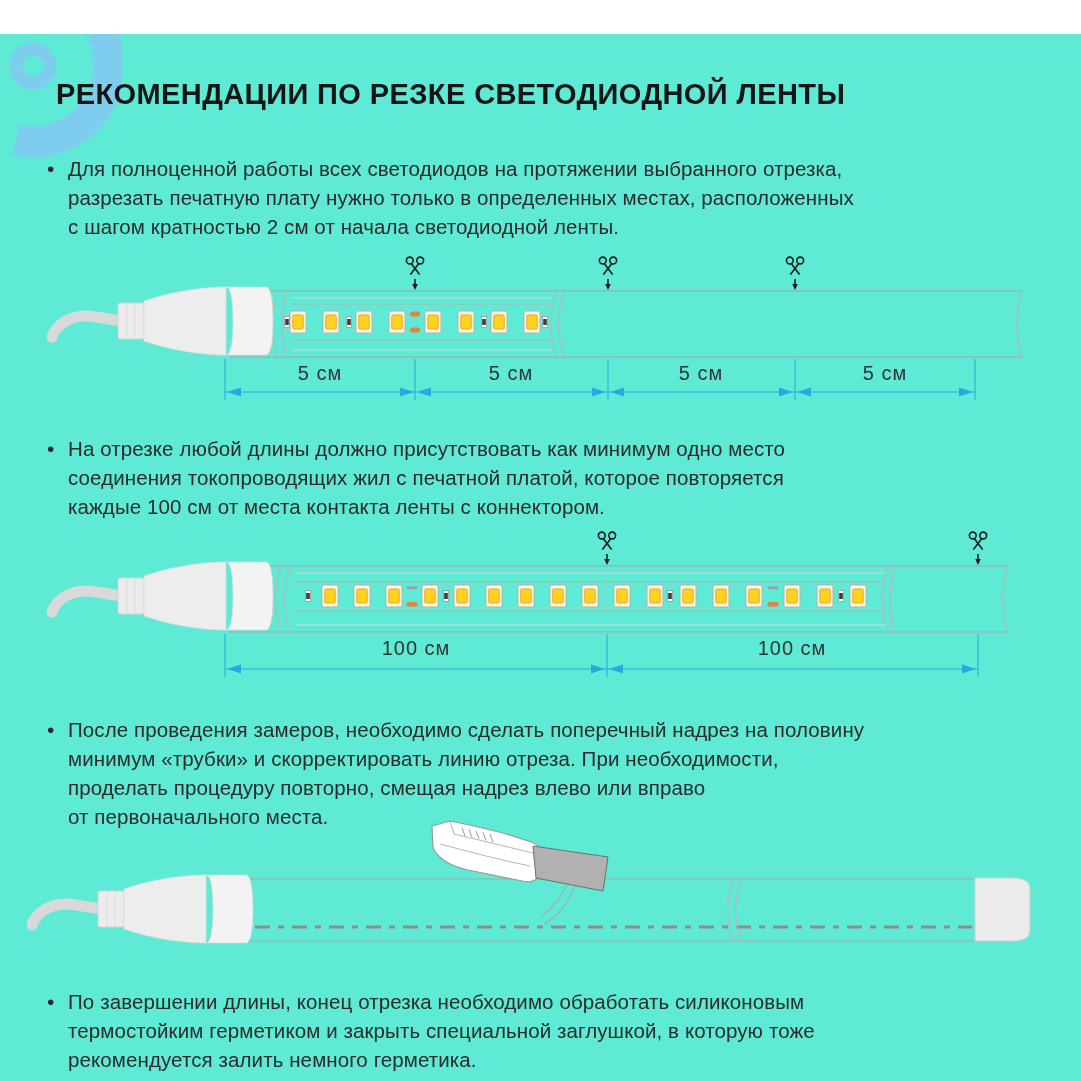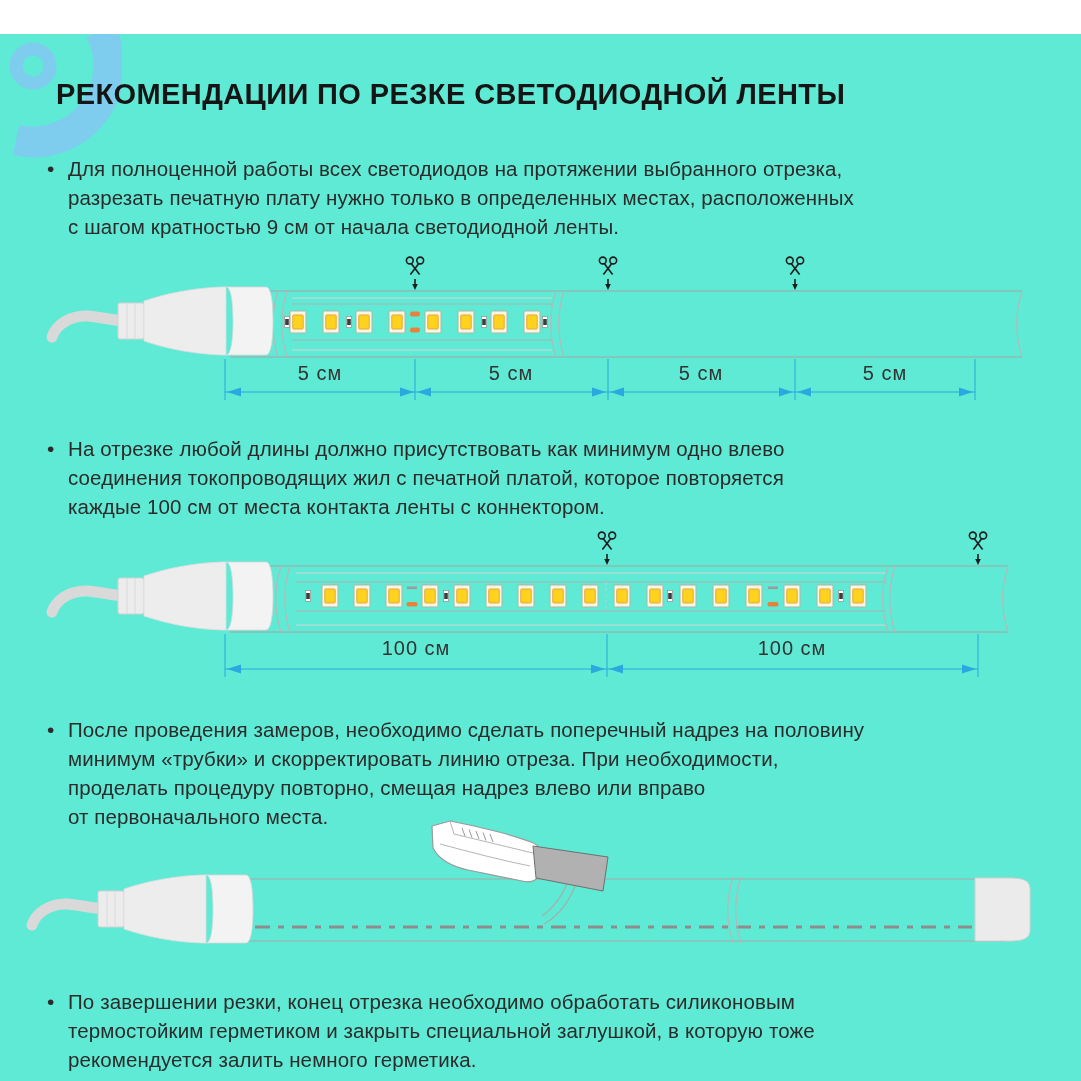--- a/index.html
+++ b/index.html
@@ -88,21 +88,21 @@
     <circle cx="33" cy="32" r="17" fill="none" stroke="#7fcdee" stroke-width="13"></circle>
     <path d="M100,-4 A76,76 0 0 1 16,106" fill="none" stroke="#7fcdee" stroke-width="31"></path>
   </svg>
 
   <h1 class="title">РЕКОМЕНДАЦИИ ПО РЕЗКЕ СВЕТОДИОДНОЙ ЛЕНТЫ</h1>
 
   <div class="bullet b1">
     <span class="dot">•</span>
     <p>Для полноценной работы всех светодиодов на протяжении выбранного отрезка,
 разрезать печатную плату нужно только в определенных местах, расположенных
-с шагом кратностью 9 см от начала светодиодной ленты.</p>
+с шагом кратностью 2 см от начала светодиодной ленты.</p>
   </div>
 
   <svg class="diag d1" width="1081" height="175" viewBox="0 0 1081 175">
     <g>
       <line x1="230" y1="42" x2="1022" y2="42" stroke="#a3a3a3" stroke-width="1.2"></line>
       <line x1="230" y1="108" x2="1022" y2="108" stroke="#a3a3a3" stroke-width="1.2"></line>
       <line x1="292" y1="49" x2="552" y2="49" stroke="#d5d5d5" stroke-width="1"></line>
       <line x1="292" y1="101" x2="552" y2="101" stroke="#d5d5d5" stroke-width="1"></line>
       <line x1="292" y1="55" x2="552" y2="55" stroke="#b0b0b0" stroke-width="1"></line>
       <line x1="292" y1="91" x2="552" y2="91" stroke="#b0b0b0" stroke-width="1"></line>
@@ -154,21 +154,21 @@
       <use href="#arrR" transform="translate(973,143)"></use>
     </g>
     <text class="dim" x="320" y="131">5 см</text>
     <text class="dim" x="511" y="131">5 см</text>
     <text class="dim" x="701" y="131">5 см</text>
     <text class="dim" x="885" y="131">5 см</text>
   </svg>
 
   <div class="bullet b2">
     <span class="dot">•</span>
-    <p>На отрезке любой длины должно присутствовать как минимум одно влево
+    <p>На отрезке любой длины должно присутствовать как минимум одно место
 соединения токопроводящих жил с печатной платой, которое повторяется
 каждые 100 см от места контакта ленты с коннектором.</p>
   </div>
 
   <svg class="diag d2" width="1081" height="175" viewBox="0 0 1081 175">
     <g>
       <line x1="230" y1="42" x2="1008" y2="42" stroke="#a3a3a3" stroke-width="1.2"></line>
       <line x1="230" y1="108" x2="1008" y2="108" stroke="#a3a3a3" stroke-width="1.2"></line>
       <line x1="296" y1="49" x2="886" y2="49" stroke="#d5d5d5" stroke-width="1"></line>
       <line x1="296" y1="101" x2="886" y2="101" stroke="#d5d5d5" stroke-width="1"></line>
@@ -255,18 +255,18 @@
       <path d="M432,12 L450,7 C482,13 516,22 531,28 C539,31 541,35 539,39 L537,62 C537,67 530,69 522,67 L468,56 C450,52 438,44 433,34 Z" fill="#ffffff" stroke="#9a9a9a" stroke-width="1.2"></path>
       <path d="M450,7 L454,20 L537,40" fill="none" stroke="#b5b5b5" stroke-width="1"></path>
       <path d="M440,30 C470,38 500,46 530,52" fill="none" stroke="#b5b5b5" stroke-width="1"></path>
       <path d="M462,14 l3,8 M469,15.5 l3,8 M476,17 l3,8 M483,18.5 l3,8 M490,20 l3,8" stroke="#9a9a9a" stroke-width="1" fill="none"></path>
       <path d="M533,32 L608,43 L603,77 L536,64 Z" fill="#b1b1b1" stroke="#6f6f6f" stroke-width="1"></path>
     </g>
   </svg>
 
   <div class="bullet b4">
     <span class="dot">•</span>
-    <p>По завершении резки, конец отрезка необходимо обработать силиконовым
+    <p>По завершении длины, конец отрезка необходимо обработать силиконовым
 термостойким герметиком и закрыть специальной заглушкой, в которую тоже
 рекомендуется залить немного герметика.</p>
   </div>
 
 </div>
 
 </body></html>

